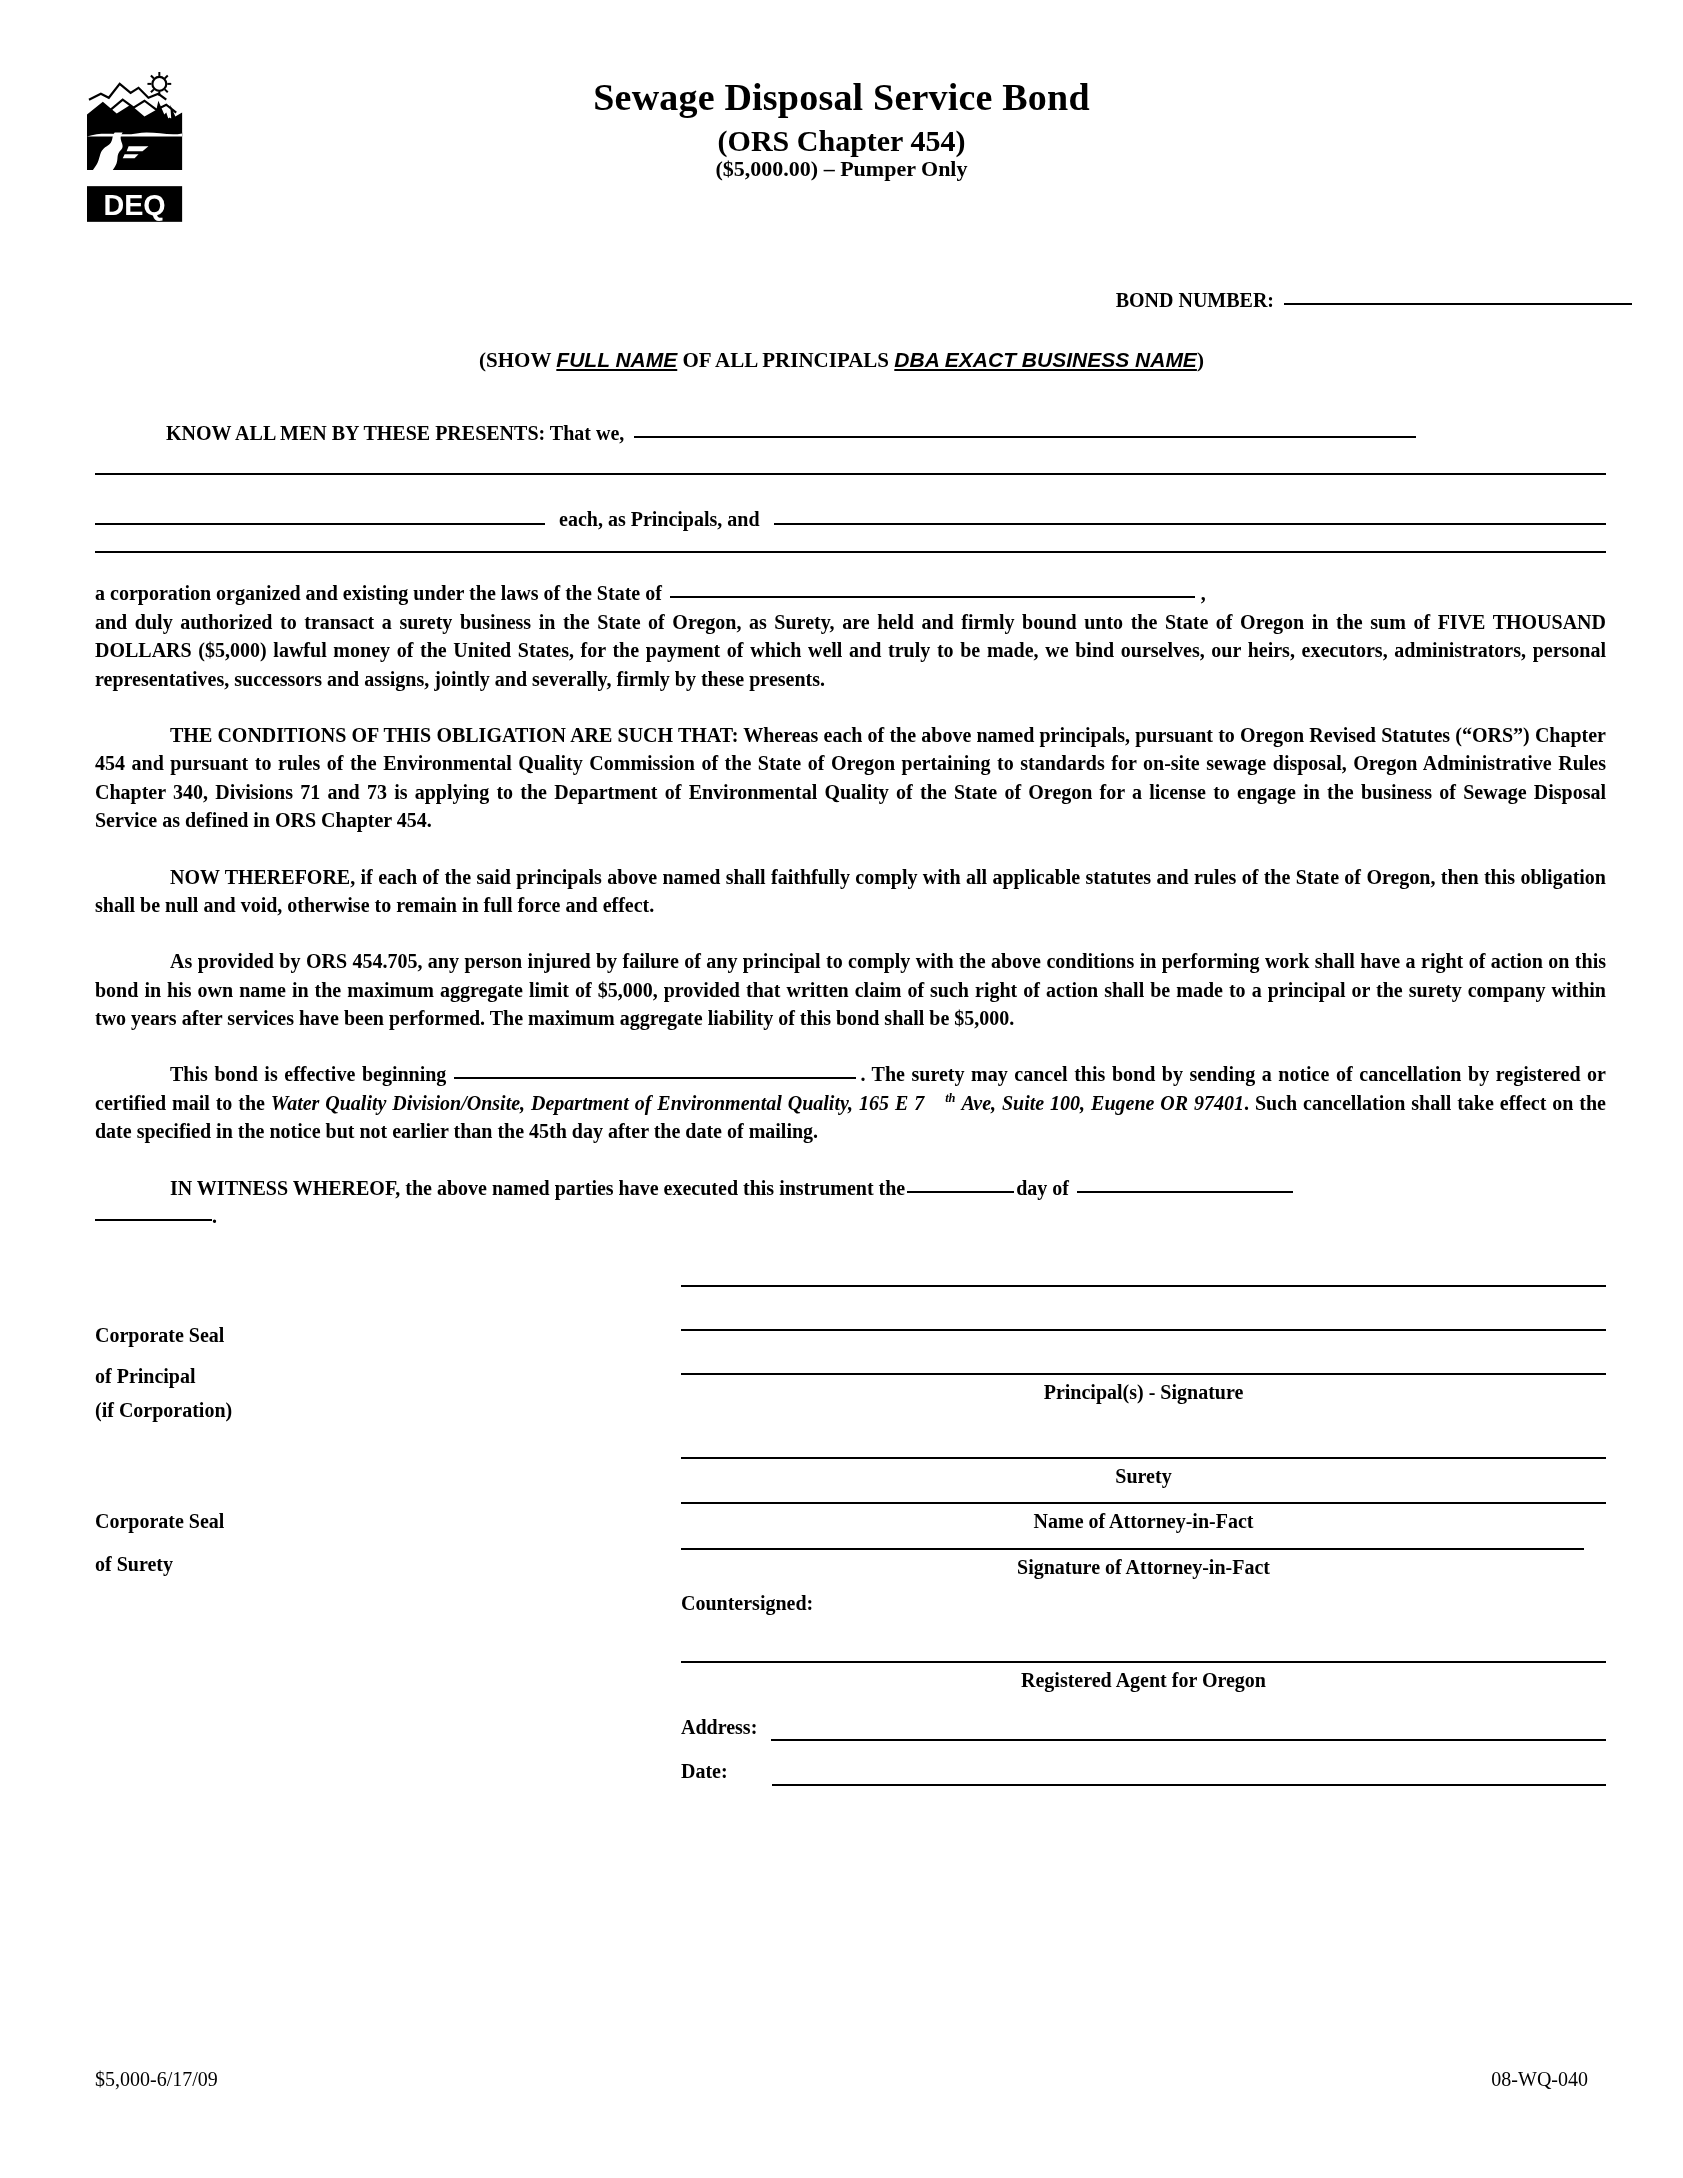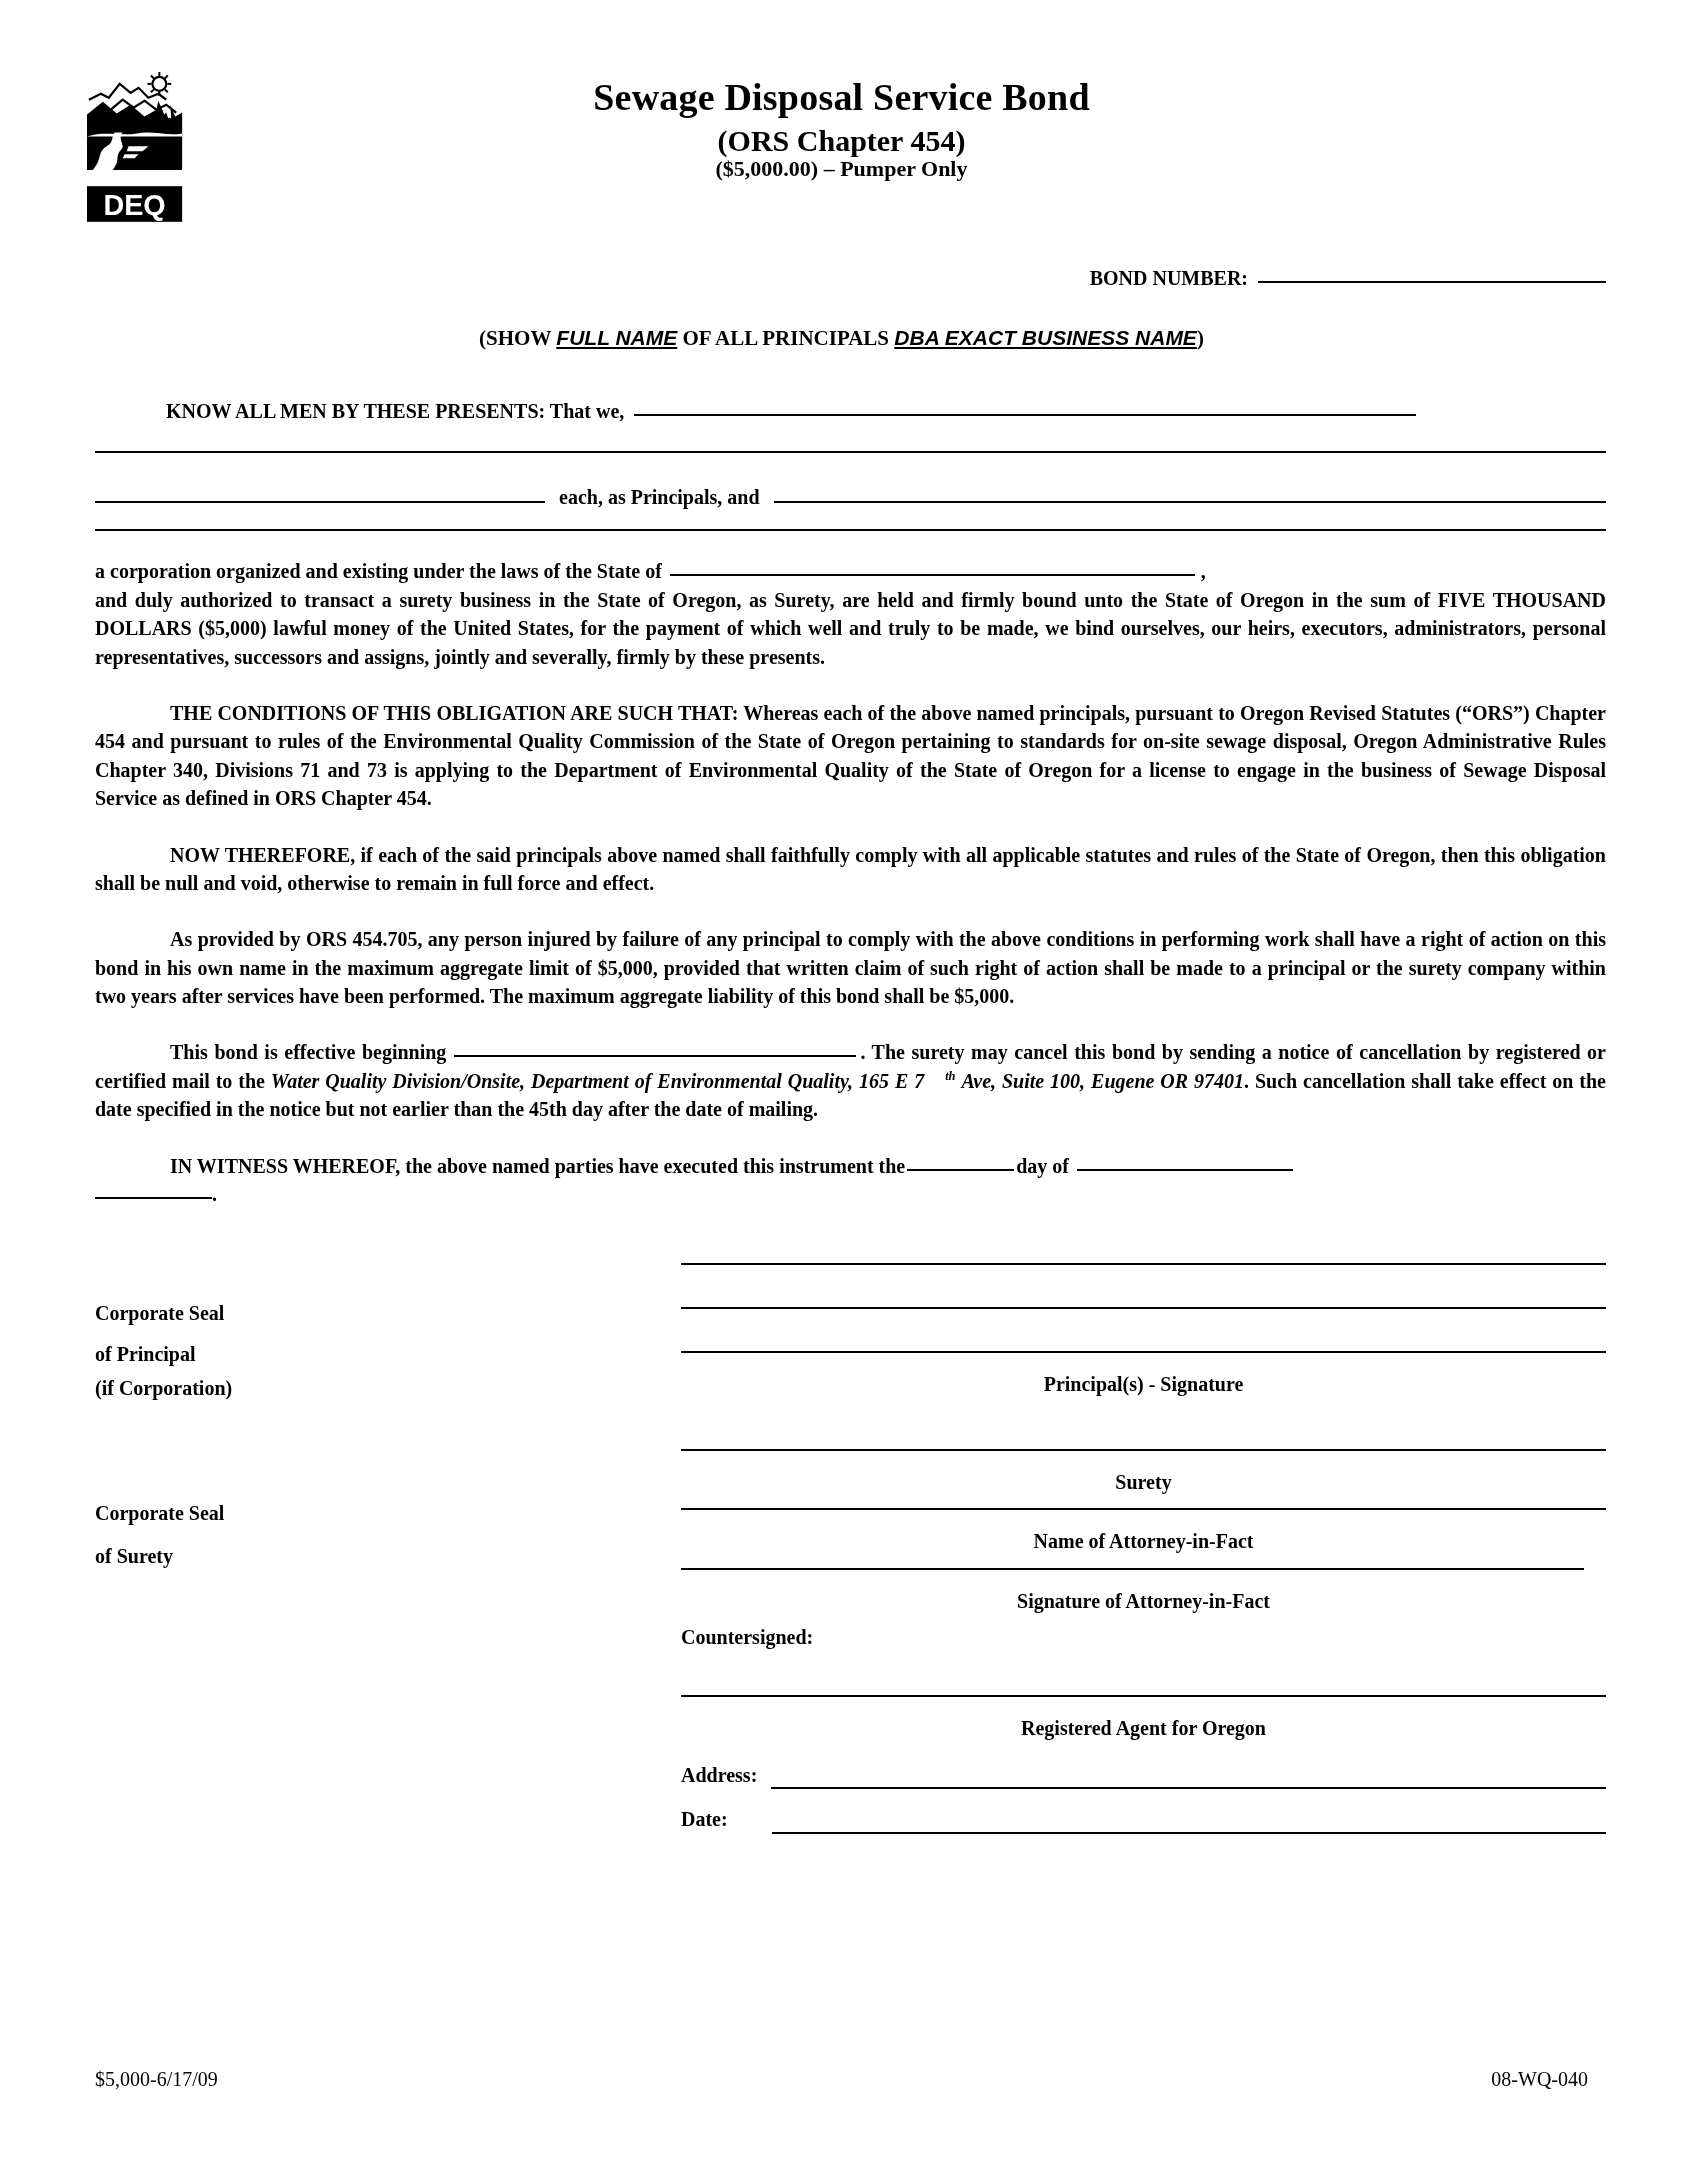--- a/index.html
+++ b/index.html
@@ -58,22 +58,22 @@
     line-height: 1.1;
   }
   .doc-subtitle2 {
     font-size: 22px;
     font-weight: bold;
     line-height: 1.1;
   }
 
   
   .bond-number-row {
-    margin-top: 59px;
-    padding-right: 77px;
+    margin-top: 81px;
+    padding-right: 51px;
     text-align: right;
     font-size: 20px;
     font-weight: bold;
     white-space: nowrap;
   }
   .bond-number-row .blank {
     display: inline-block;
     width: 348px;
     border-bottom: 2.6px solid #000;
     margin-left: 10px;
@@ -218,21 +218,21 @@
     margin-left: 586px;
   }
   .sig-line {
     border-bottom: 2.6px solid #000;
     height: 0;
   }
   .sig-caption {
     text-align: center;
     font-size: 20px;
     font-weight: bold;
-    padding-top: 17px;
+    padding-top: 3px;
   }
   .sig-spacer-42 { height: 42px; }
 
   .countersigned {
     margin-left: 586px;
     font-size: 20px;
     font-weight: bold;
   }
 
   .addr-row {

